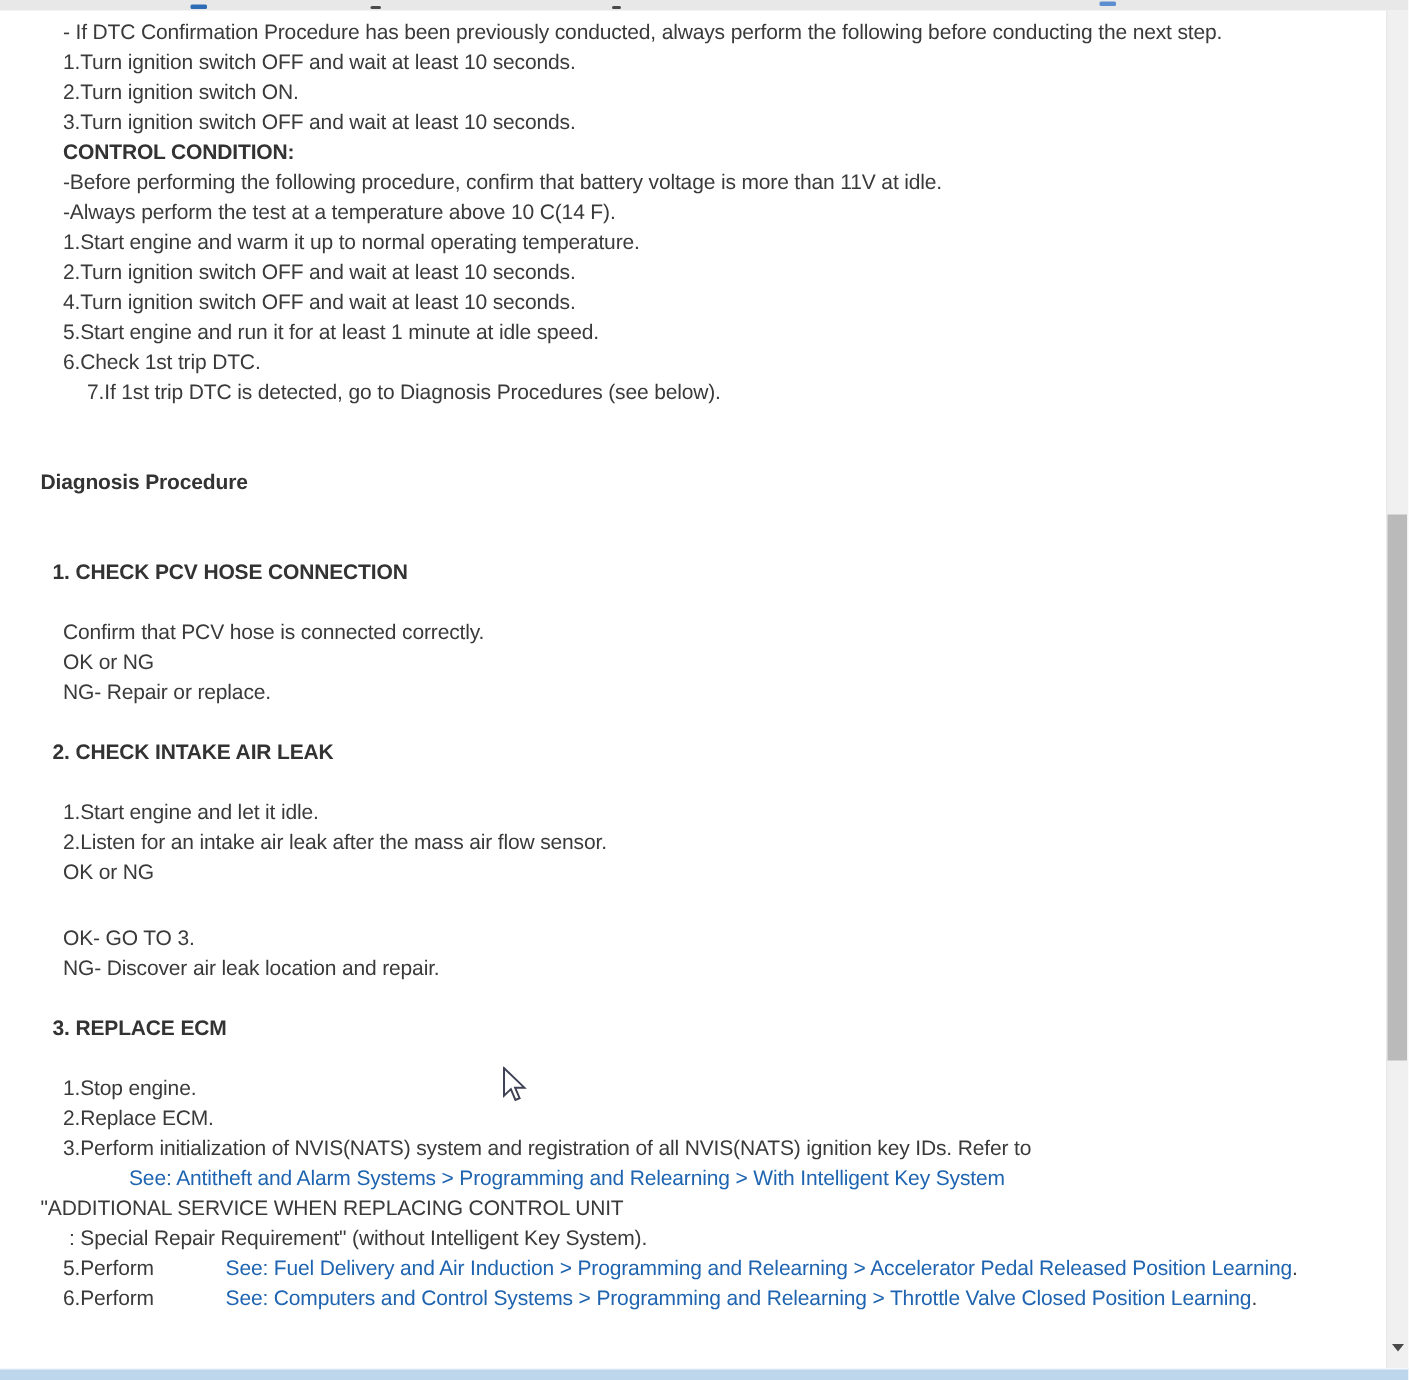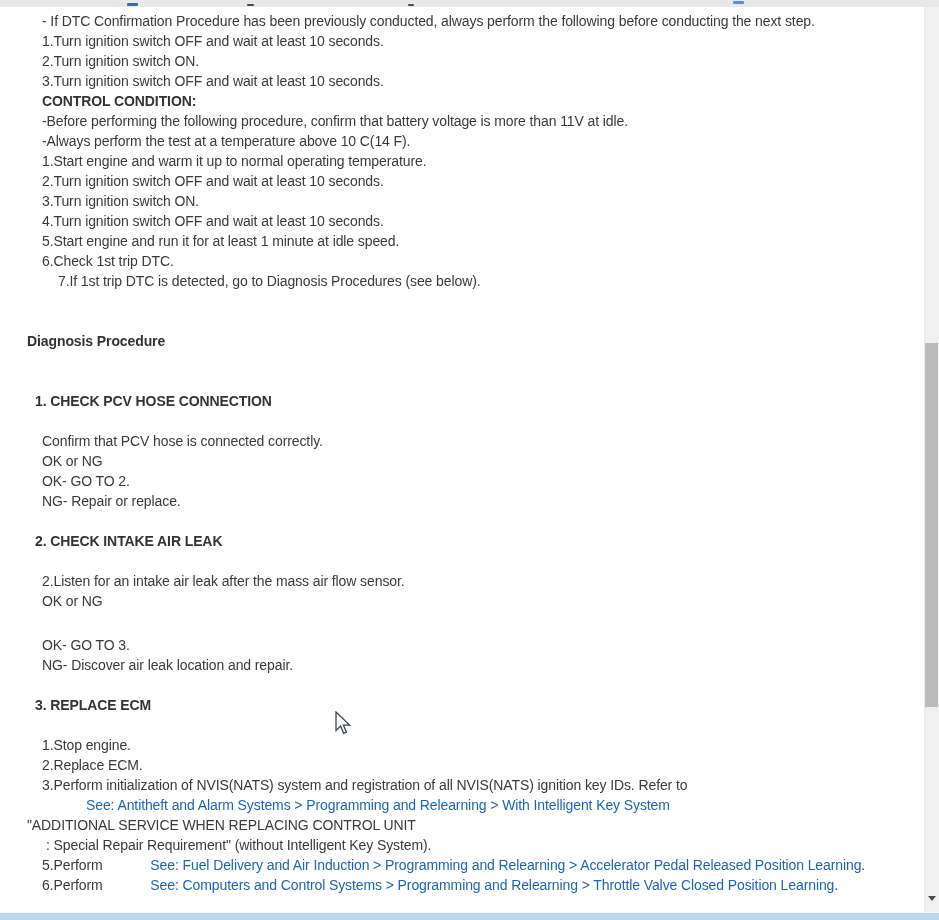--- a/index.html
+++ b/index.html
@@ -59,39 +59,38 @@
   <div class="doc" id="doc">
       <div class="line" style="padding-left: 42px;"><span>- If DTC Confirmation Procedure has been previously conducted, always perform the following before conducting the next step.</span></div>
       <div class="line" style="padding-left: 42px;"><span>1.Turn ignition switch OFF and wait at least 10 seconds.</span></div>
       <div class="line" style="padding-left: 42px;"><span>2.Turn ignition switch ON.</span></div>
       <div class="line" style="padding-left: 42px;"><span>3.Turn ignition switch OFF and wait at least 10 seconds.</span></div>
       <div class="line bold" style="padding-left: 42px;"><span>CONTROL CONDITION:</span></div>
       <div class="line" style="padding-left: 42px;"><span>-Before performing the following procedure, confirm that battery voltage is more than 11V at idle.</span></div>
       <div class="line" style="padding-left: 42px;"><span>-Always perform the test at a temperature above 10 C(14 F).</span></div>
       <div class="line" style="padding-left: 42px;"><span>1.Start engine and warm it up to normal operating temperature.</span></div>
       <div class="line" style="padding-left: 42px;"><span>2.Turn ignition switch OFF and wait at least 10 seconds.</span></div>
-      <div class="line" style="padding-left: 42px;"><span>3.Turn ignition switch ON.</span></div>
       <div class="line" style="padding-left: 42px;"><span>4.Turn ignition switch OFF and wait at least 10 seconds.</span></div>
       <div class="line" style="padding-left: 42px;"><span>5.Start engine and run it for at least 1 minute at idle speed.</span></div>
       <div class="line" style="padding-left: 42px;"><span>6.Check 1st trip DTC.</span></div>
       <div class="line" style="padding-left: 58px;"><span>7.If 1st trip DTC is detected, go to Diagnosis Procedures (see below).</span></div>
       <div class="line"></div>
       <div class="line"></div>
       <div class="line bold" style="padding-left: 27px;"><span>Diagnosis Procedure</span></div>
       <div class="line"></div>
       <div class="line"></div>
       <div class="line bold" style="padding-left: 35px;"><span>1. CHECK PCV HOSE CONNECTION</span></div>
       <div class="line"></div>
       <div class="line" style="padding-left: 42px;"><span>Confirm that PCV hose is connected correctly.</span></div>
       <div class="line" style="padding-left: 42px;"><span>OK or NG</span></div>
-      <div class="line" style="padding-left: 42px;"><span>OK- GO TO 2.</span></div>
       <div class="line" style="padding-left: 42px;"><span>NG- Repair or replace.</span></div>
       <div class="line"></div>
       <div class="line bold" style="padding-left: 35px;"><span>2. CHECK INTAKE AIR LEAK</span></div>
       <div class="line"></div>
+      <div class="line" style="padding-left: 42px;"><span>1.Start engine and let it idle.</span></div>
       <div class="line" style="padding-left: 42px;"><span>2.Listen for an intake air leak after the mass air flow sensor.</span></div>
       <div class="line" style="padding-left: 42px;"><span>OK or NG</span></div>
       <div class="line" style="padding-left: 42px; margin-top: 24px;"><span>OK- GO TO 3.</span></div>
       <div class="line" style="padding-left: 42px;"><span>NG- Discover air leak location and repair.</span></div>
       <div class="line"></div>
       <div class="line bold" style="padding-left: 35px;"><span>3. REPLACE ECM</span></div>
       <div class="line"></div>
       <div class="line" style="padding-left: 42px;"><span>1.Stop engine.</span></div>
       <div class="line" style="padding-left: 42px;"><span>2.Replace ECM.</span></div>
       <div class="line" style="padding-left: 42px;"><span>3.Perform initialization of NVIS(NATS) system and registration of all NVIS(NATS) ignition key IDs. Refer to</span></div>

